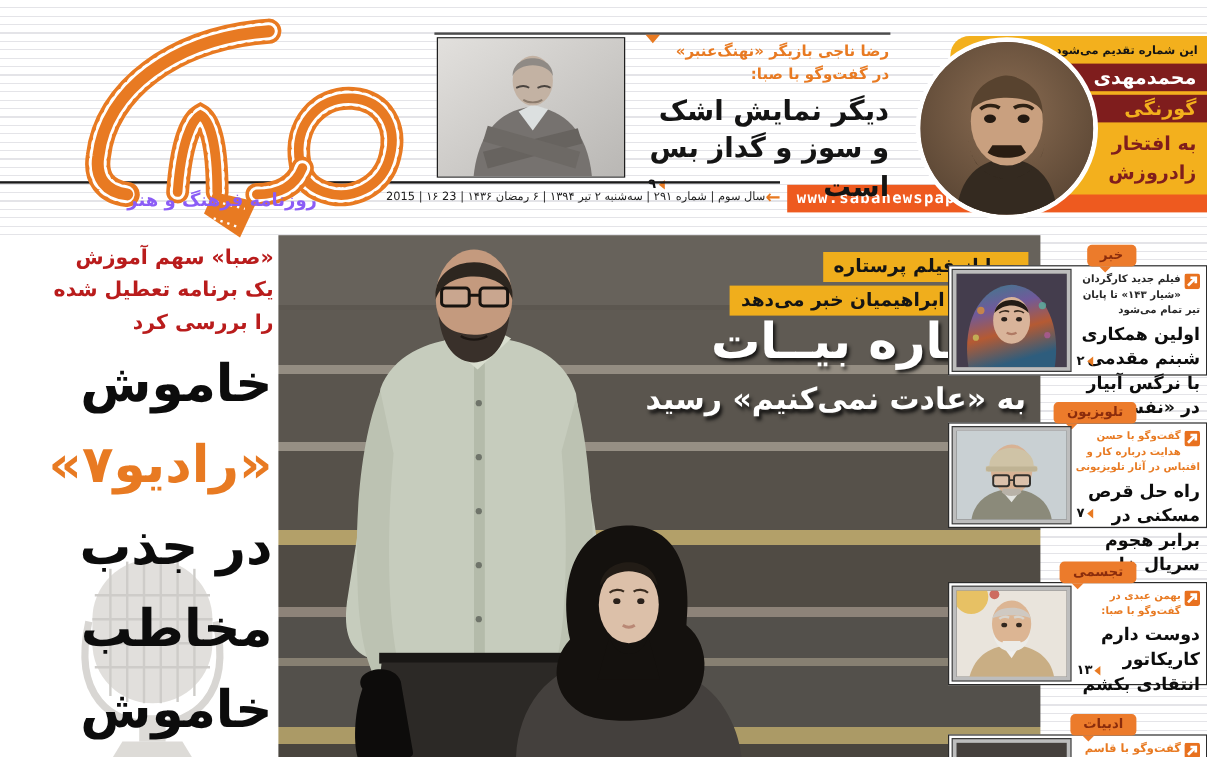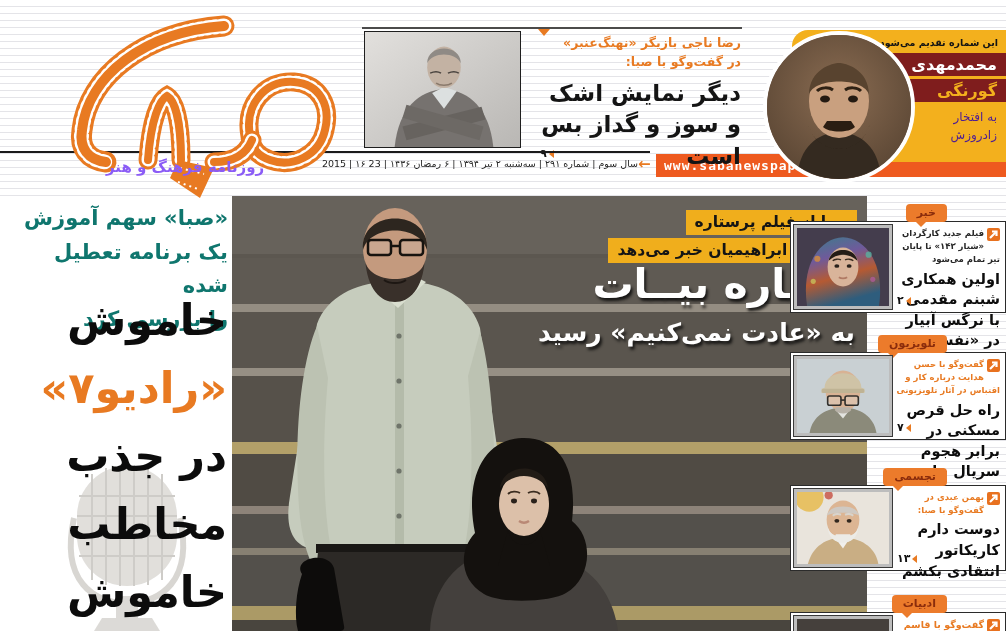--- a/index.html
+++ b/index.html
@@ -34,28 +34,28 @@
   .pg-arrow { display:inline-block; width:0; height:0; border-top:4px solid transparent; border-bottom:4px solid transparent; border-right:5px solid #e87a22; }
   .iv-page { position:absolute; left:540px; top:147px; }
 
   
   .ded-box { position:absolute; left:792px; top:30px; width:214px; height:132px; background:#f3b01d; border-radius:16px 0 0 16px; z-index:2; }
   .ded-intro { position:absolute; right:8px; top:7px; font-size:9.5px; font-weight:bold; color:#141414; direction:rtl; }
   .ded-strip { position:absolute; right:0; width:148px; height:23px; background:#7f1d1d; direction:rtl; text-align:right;
     font-weight:bold; font-size:16px; line-height:23px; padding-right:9px; }
   .ded-strip.n1 { top:23px; color:#ffffff; }
   .ded-strip.n2 { top:49px; color:#f3b01d; }
-  .ded-occ { position:absolute; right:9px; top:78px; direction:rtl; text-align:right; color:#4c1d95;
-    font-weight:normal; font-size:12px; line-height:1.5; }
+  .ded-occ { position:absolute; right:9px; top:78px; direction:rtl; text-align:right; color:#7f1d1d;
+    font-weight:bold; font-size:16px; line-height:1.5; }
   .avatar { position:absolute; left:763px; top:31px; width:152px; height:152px; border-radius:50%;
     border:4px solid #fff; overflow:hidden; z-index:4; background:#6d5443; }
 
   
   .lead-kicker { position:absolute; left:4px; top:202px; width:224px; direction:rtl; text-align:right;
-    color:#0f766e; font-weight:bold; font-size:21px; line-height:1.6; z-index:2; }
+    color:#b91c1c; font-weight:bold; font-size:17px; line-height:1.6; z-index:2; }
   .lead-headline { position:absolute; left:0; top:286px; width:227px; direction:rtl; text-align:right; z-index:2; }
   .lead-headline .ln { display:block; font-weight:bold; font-size:43px; line-height:68px; color:#0c0c0c; }
   .lead-headline .ln.orange { color:#e87a22; }
   .mic { position:absolute; left:46px; top:460px; z-index:1; opacity:.9; }
 
   
   .cover { position:absolute; left:232px; top:196px; width:635px; height:435px; overflow:hidden;
     background:linear-gradient(180deg,
       #67625b 0px,#67625b 58px,#5c5750 58px,#5c5750 62px,
       #5f5a53 62px,#5f5a53 108px,#948d82 108px,#948d82 116px,

